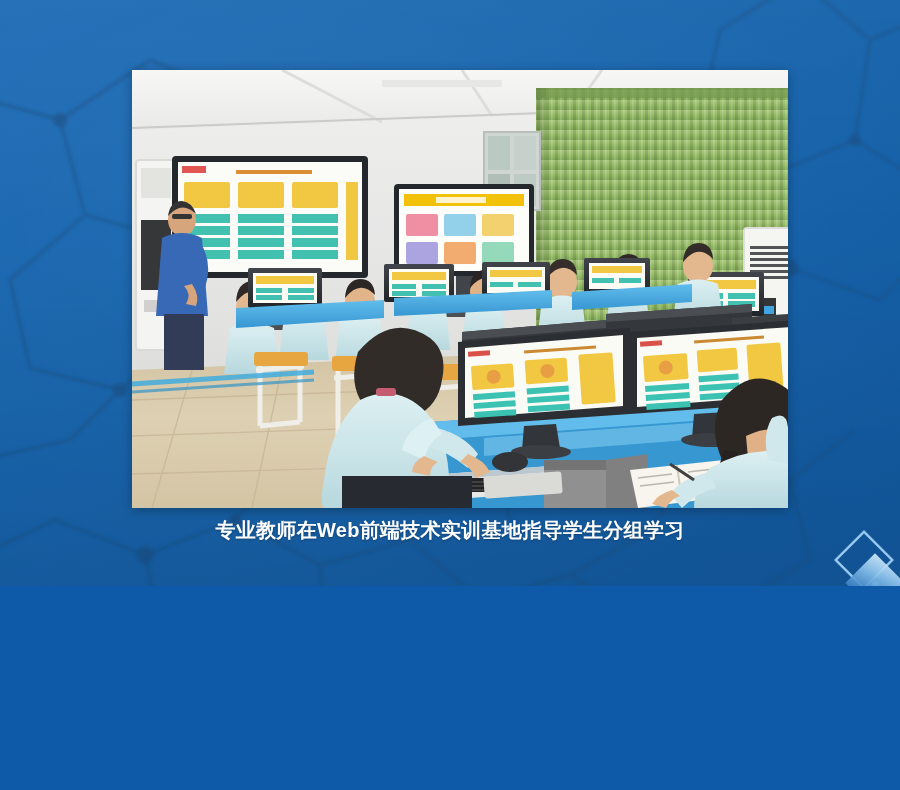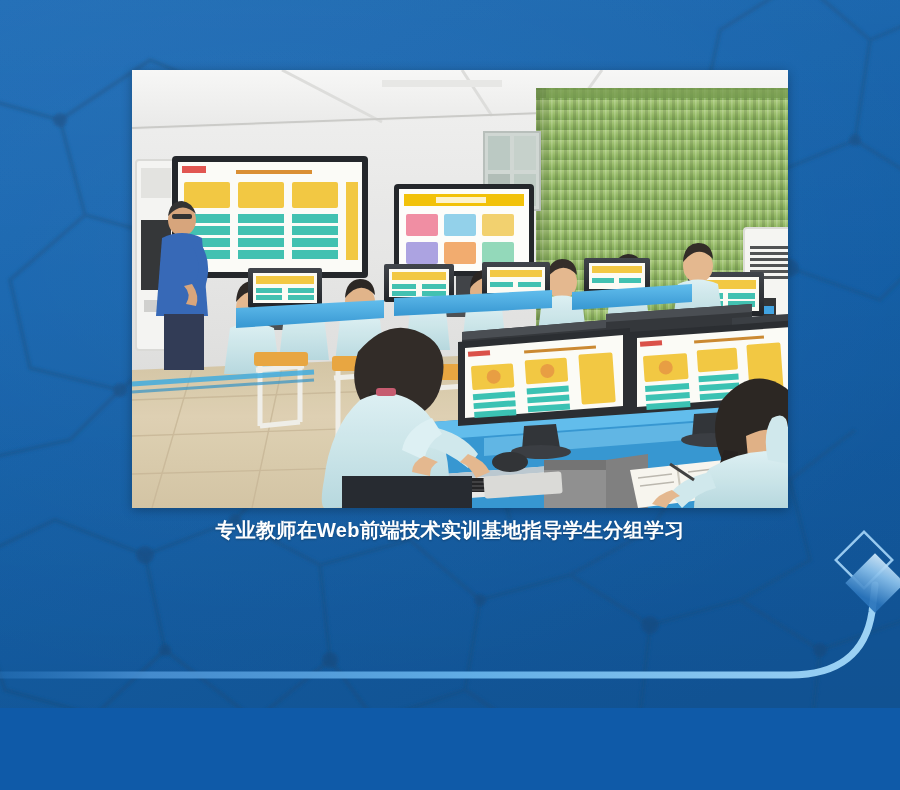--- a/index.html
+++ b/index.html
@@ -8,21 +8,21 @@
     padding: 0;
     background: #0f5aa8;
   }
   body {
     font-family: "Liberation Sans", "DejaVu Sans", sans-serif;
   }
 
   #stage {
     position: relative;
     width: 900px;
-    height: 708px;
+    height: 586px;
     overflow: hidden;
     background: #0f172a;
   }
 
   
   .bg-base {
     position: absolute;
     inset: 0;
     background: #1562ab;
   }

